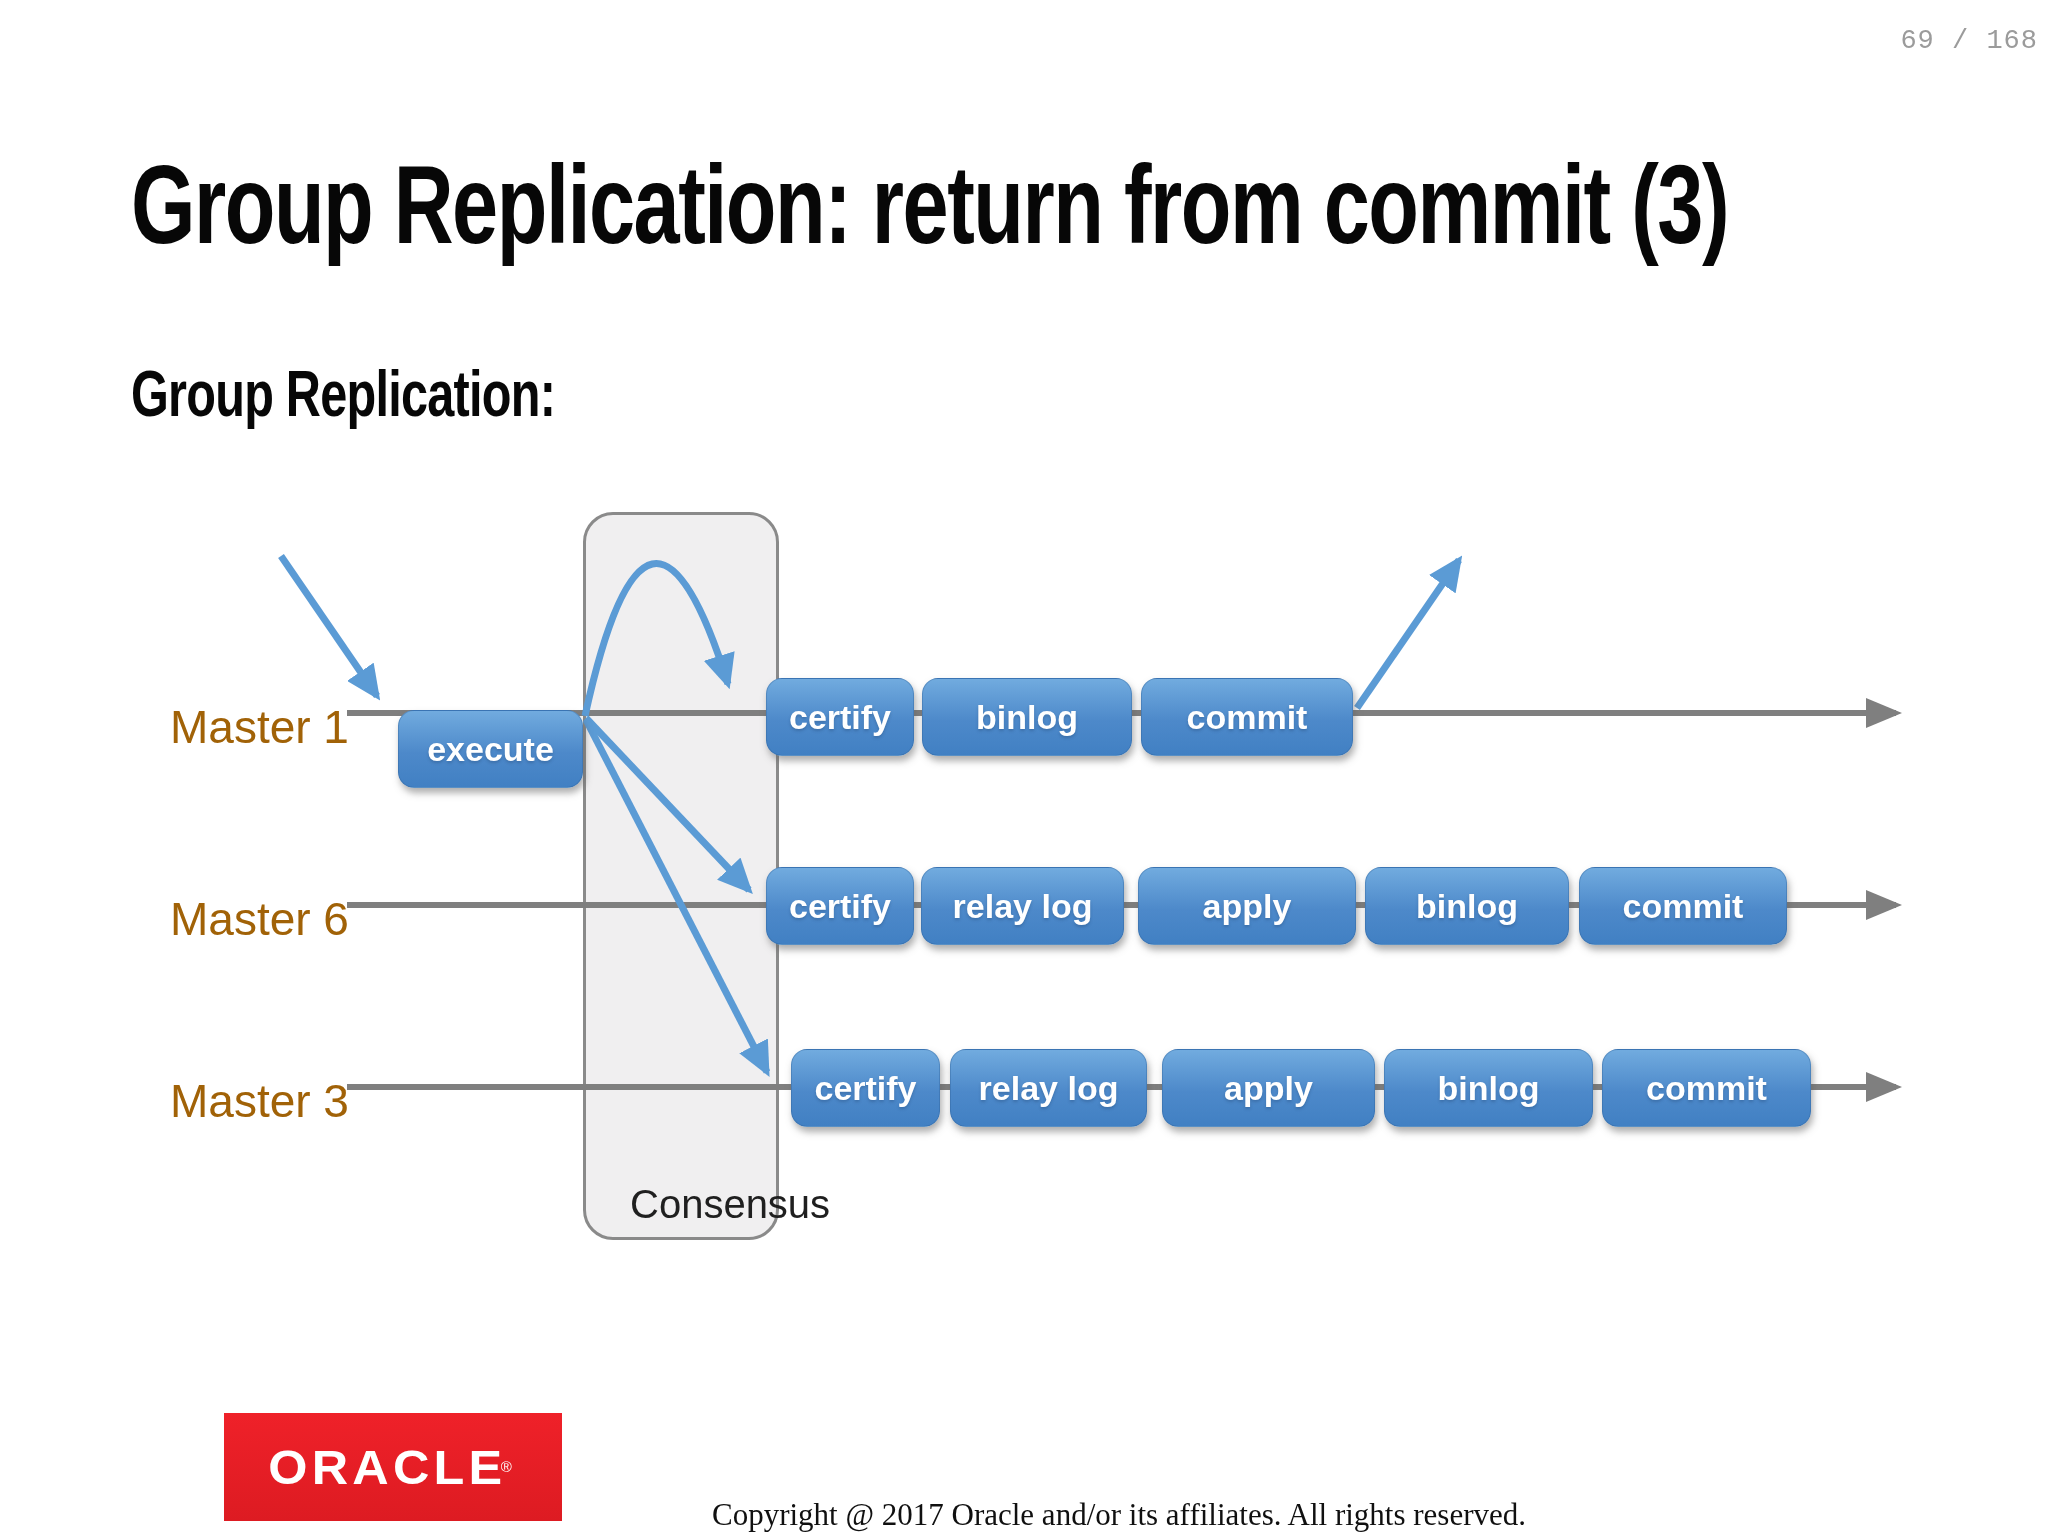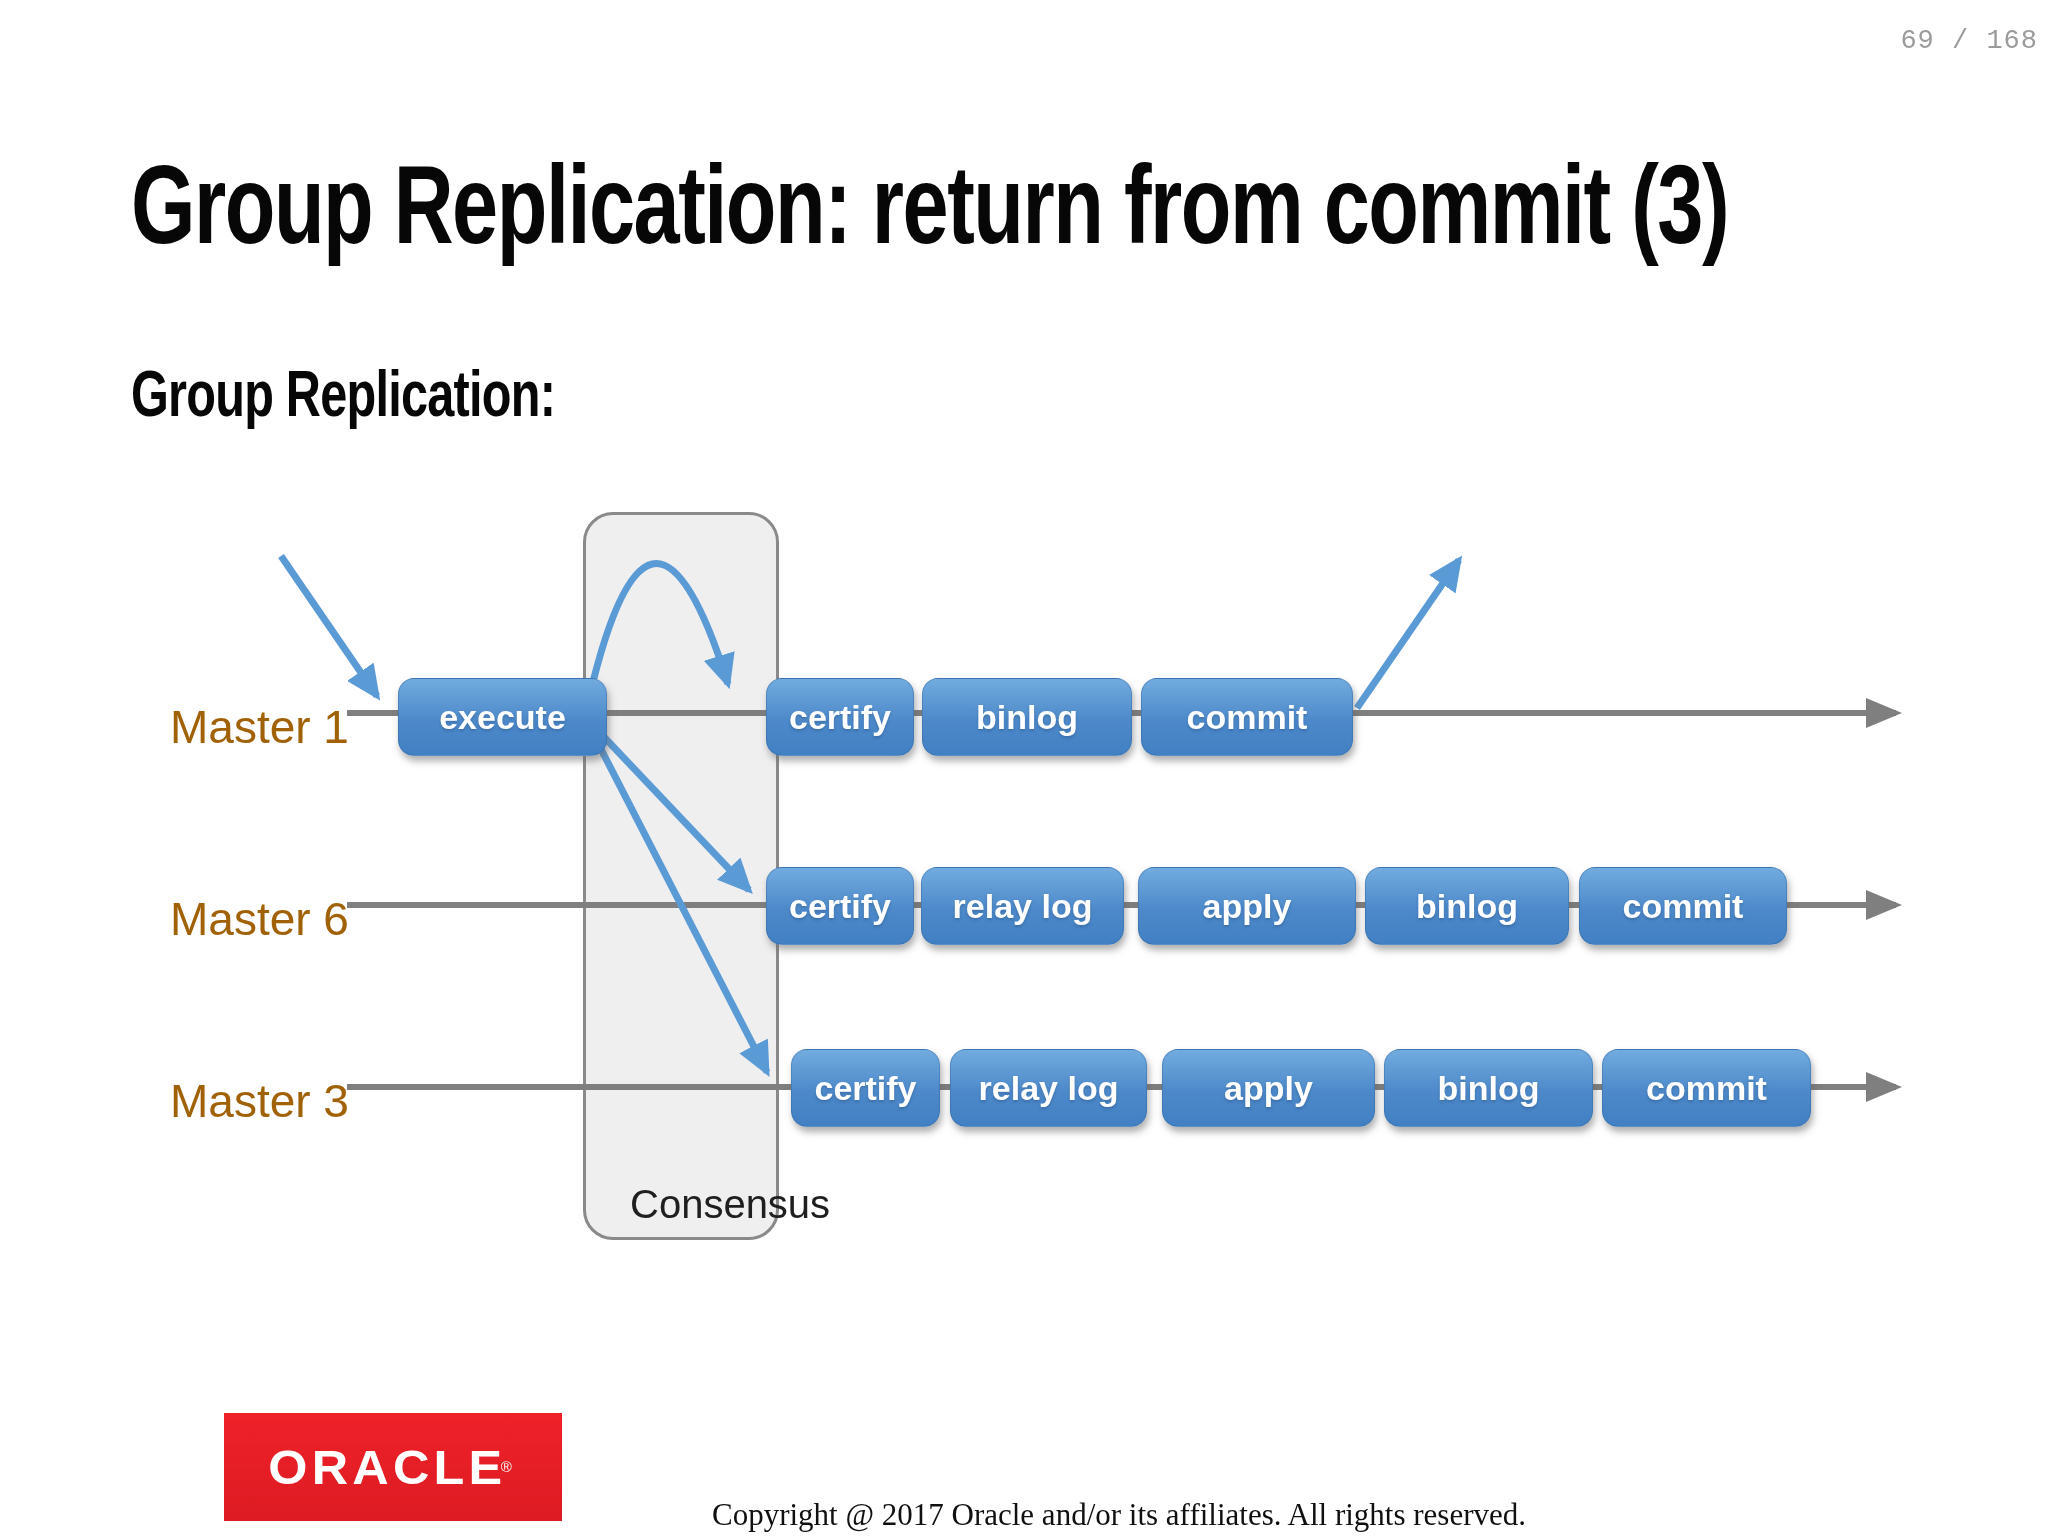--- a/index.html
+++ b/index.html
@@ -52,21 +52,21 @@
     position:absolute;height:78px;border-radius:16px;box-sizing:border-box;
     background:linear-gradient(180deg,#71abdf 0%,#4d89ca 55%,#4180c3 100%);
     border:1px solid rgba(45,95,150,0.35);
     color:#ffffff;font-weight:bold;font-size:34px;
     display:flex;align-items:center;justify-content:center;
     z-index:3;box-shadow:2px 5px 7px rgba(95,95,95,0.5);
     text-shadow:0 2px 3px rgba(30,60,100,0.3);white-space:nowrap;
   }
   
   .r1{top:678px;}
-  .b-execute {left:398px;width:209px;}
+  .b-execute {left:398px;width:185px;margin-top:32px;}
   .b1-certify{left:766px;width:148px;}
   .b1-binlog {left:922px;width:210px;}
   .b1-commit {left:1141px;width:212px;}
   
   .r2{top:867px;}
   .b2-certify{left:766px;width:148px;}
   .b2-relay  {left:921px;width:203px;}
   .b2-apply  {left:1138px;width:218px;}
   .b2-binlog {left:1365px;width:204px;}
   .b2-commit {left:1579px;width:208px;}

